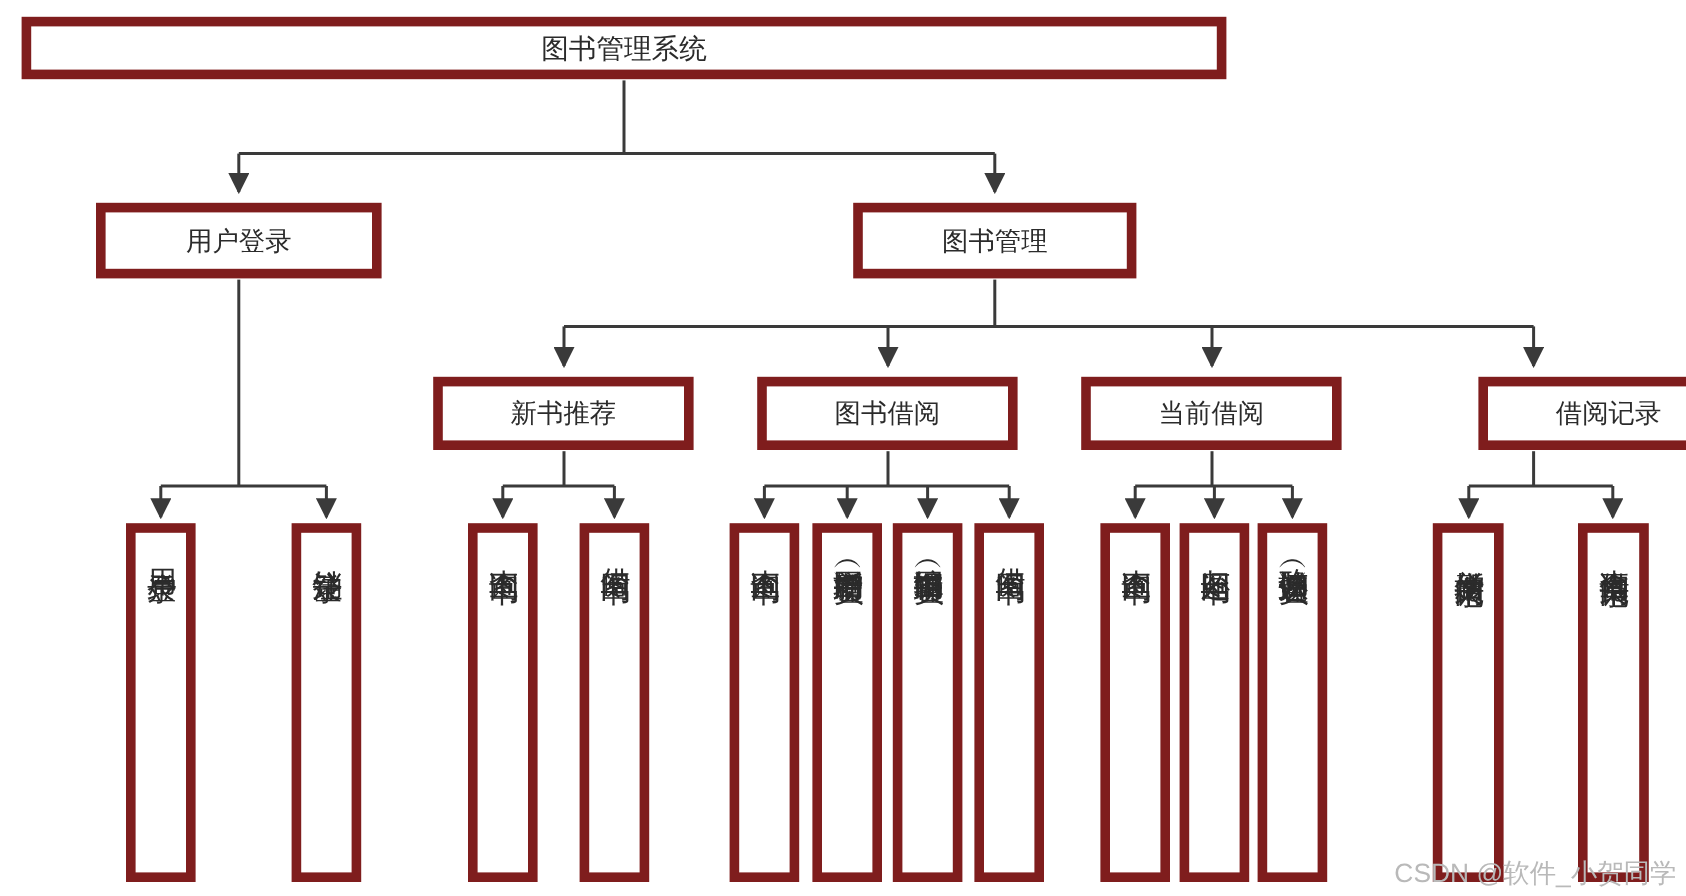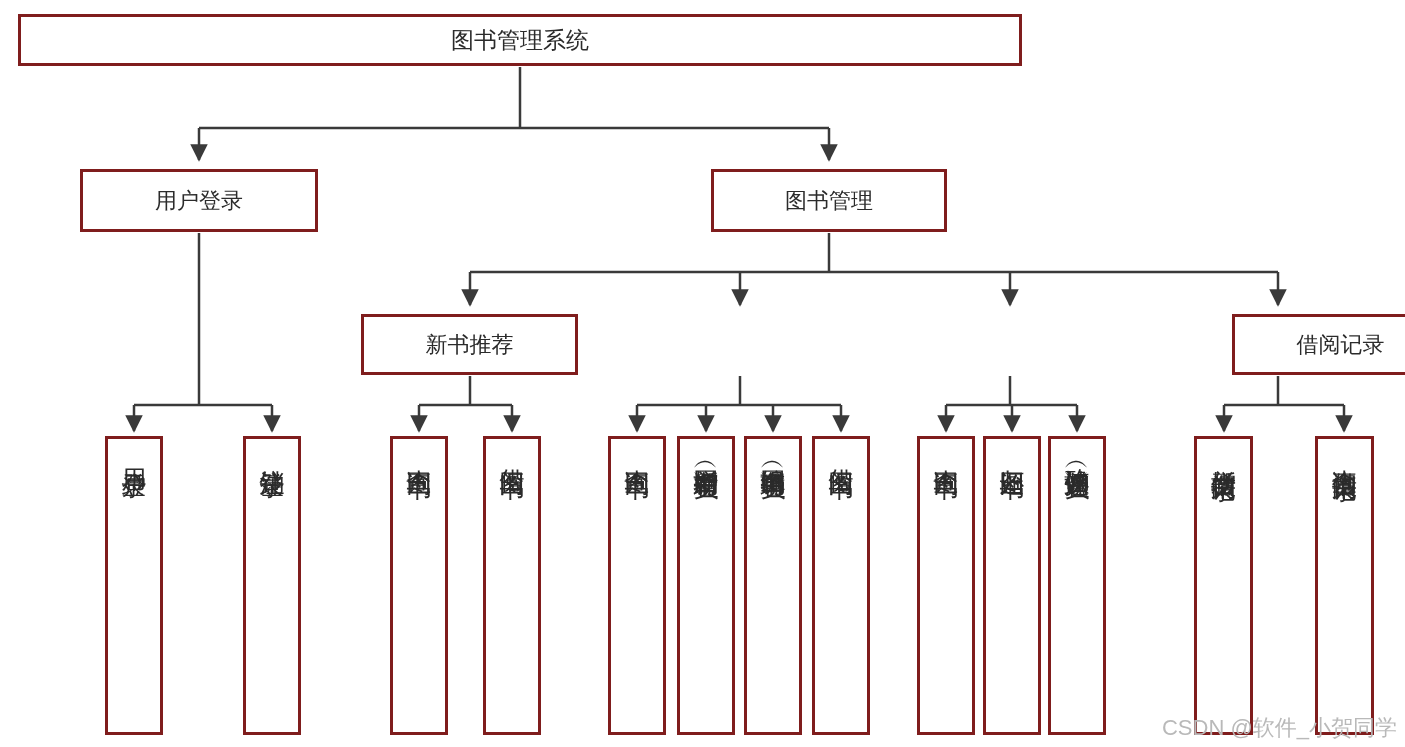--- a/index.html
+++ b/index.html
@@ -18,21 +18,21 @@
   #edges{
     position:absolute;
     left:0; top:0;
     width:1405px; height:747px;
     pointer-events:none;
   }
   .node{
     position:absolute;
     box-sizing:border-box;
     background:#ffffff;
-    border:3px solid #7f1d1d;
+    border:8px solid #7f1d1d;
     display:flex;
     align-items:center;
     justify-content:center;
     overflow:hidden;
   }
   .node .lbl{
     display:block;
     text-align:center;
     line-height:1.05;
     color:#2b2b2b;
@@ -132,20 +132,26 @@
   <div class="node h" style="left:80px;top:169px;width:238px;height:63px;">
     <span class="lbl">用户登录</span>
   </div>
   <div class="node h" style="left:711px;top:169px;width:236px;height:63px;">
     <span class="lbl">图书管理</span>
   </div>
 
   <div class="node h" style="left:361px;top:314px;width:217px;height:61px;">
     <span class="lbl">新书推荐</span>
   </div>
+  <div class="node h" style="left:631px;top:314px;width:217px;height:61px;">
+    <span class="lbl">图书借阅</span>
+  </div>
+  <div class="node h" style="left:901px;top:314px;width:217px;height:61px;">
+    <span class="lbl">当前借阅</span>
+  </div>
   <div class="node h" style="left:1232px;top:314px;width:217px;height:61px;">
     <span class="lbl">借阅记录</span>
   </div>
 
   <div class="node v" style="left:105px;top:436px;width:58px;height:299px;">
     <span class="lbl">用户登录</span>
   </div>
   <div class="node v" style="left:243px;top:436px;width:58px;height:299px;">
     <span class="lbl">注销登录</span>
   </div>

